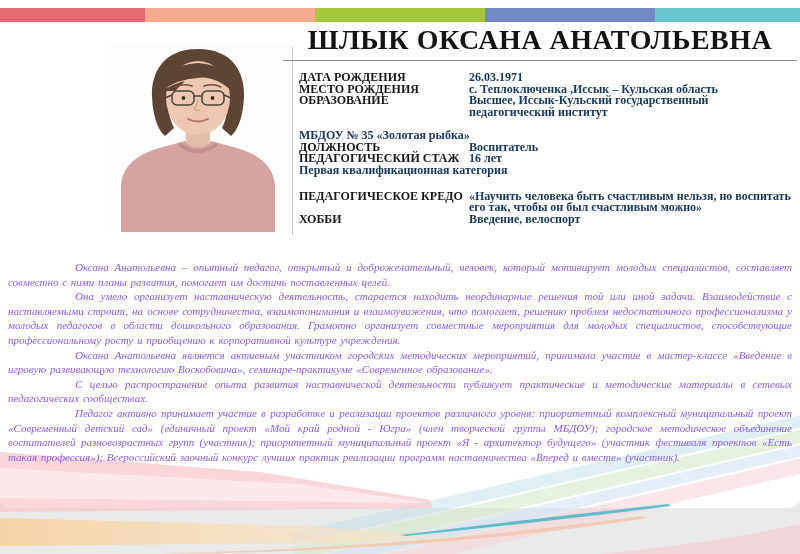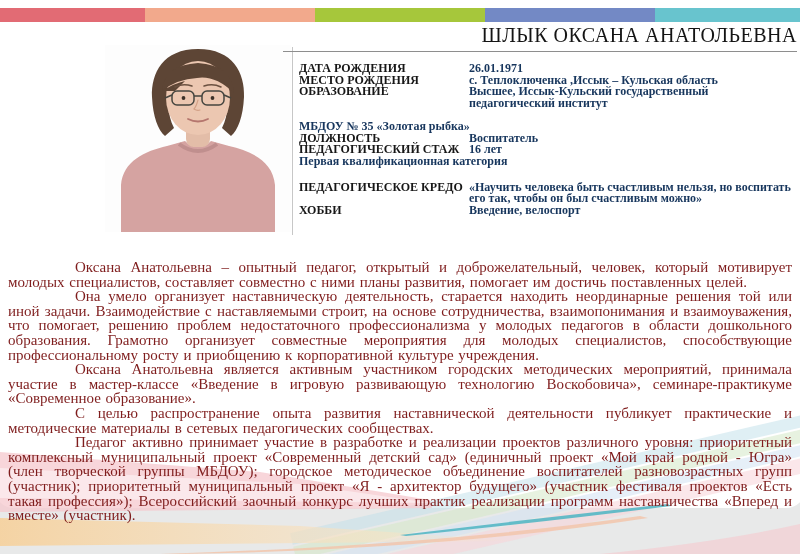--- a/index.html
+++ b/index.html
@@ -13,34 +13,34 @@
   .stripe.s0{width:145px;} .stripe.s1{width:170px;} .stripe.s2{width:170px;}
   .stripe.s3{width:170px;} .stripe.s4{width:145px;}
 
   
   #photo{position:absolute;left:105px;top:45px;width:186px;height:187px;z-index:2;background:#fdfdfd;}
   #photo-edge{position:absolute;left:292px;top:47px;width:1px;height:188px;background:#c7c7c7;z-index:2;}
 
   
   #right-col{position:absolute;left:283px;top:24px;width:514px;z-index:2;}
   #profile-title{
-    margin:0;text-align:right;font-size:20px;font-weight:normal;color:#141414;
+    margin:0;text-align:center;font-size:28px;font-weight:bold;color:#141414;
     letter-spacing:0.5px;white-space:nowrap;
   }
   #title-rule{border:none;border-top:1px solid #8e8e8e;margin:4px 0 0 0;}
   #details{margin-top:11px;padding-left:16px;font-size:12px;font-weight:bold;line-height:11.7px;}
   .drow{display:flex;align-items:flex-start;}
   .dlabel{width:166px;flex:0 0 166px;color:#171717;padding-right:4px;}
   .dvalue{flex:1;color:#17365d;}
   .gap-sm{height:11px;} .gap-md{height:14px;}
 
   
   #bio{
     position:absolute;left:8px;right:8px;top:260px;z-index:2;
-    font-size:15px;line-height:14.6px;color:#7f1d1d;text-align:justify;
+    font-style:italic;font-size:11px;line-height:14.6px;color:#8b5cf6;text-align:justify;
   }
   #bio p{margin:0;text-indent:67px;word-spacing:1px;}
 
   
   #decor{position:absolute;left:0;top:400px;width:800px;height:154px;z-index:1;}
 </style>
 </head>
 <body>
 
 <div id="slide">
@@ -123,21 +123,21 @@
     <path d="M83,74 Q93,79 103,74" fill="none" stroke="#b5766e" stroke-width="1.8" stroke-linecap="round"></path>
   </svg>
   <div id="photo-edge"></div>
 
   <div id="right-col">
     <h1 id="profile-title">ШЛЫК ОКСАНА АНАТОЛЬЕВНА</h1>
     <hr id="title-rule">
     <div id="details">
       <div class="drow">
         <div class="dlabel">ДАТА РОЖДЕНИЯ</div>
-        <div class="dvalue">26.01.1971</div>
+        <div class="dvalue">26.03.1971</div>
       </div>
       <div class="drow">
         <div class="dlabel">МЕСТО РОЖДЕНИЯ</div>
         <div class="dvalue">с. Теплоключенка ,Иссык – Кульская область</div>
       </div>
       <div class="drow">
         <div class="dlabel">ОБРАЗОВАНИЕ</div>
         <div class="dvalue">Высшее, Иссык-Кульский государственный педагогический институт</div>
       </div>
       <div class="gap-sm"></div>

